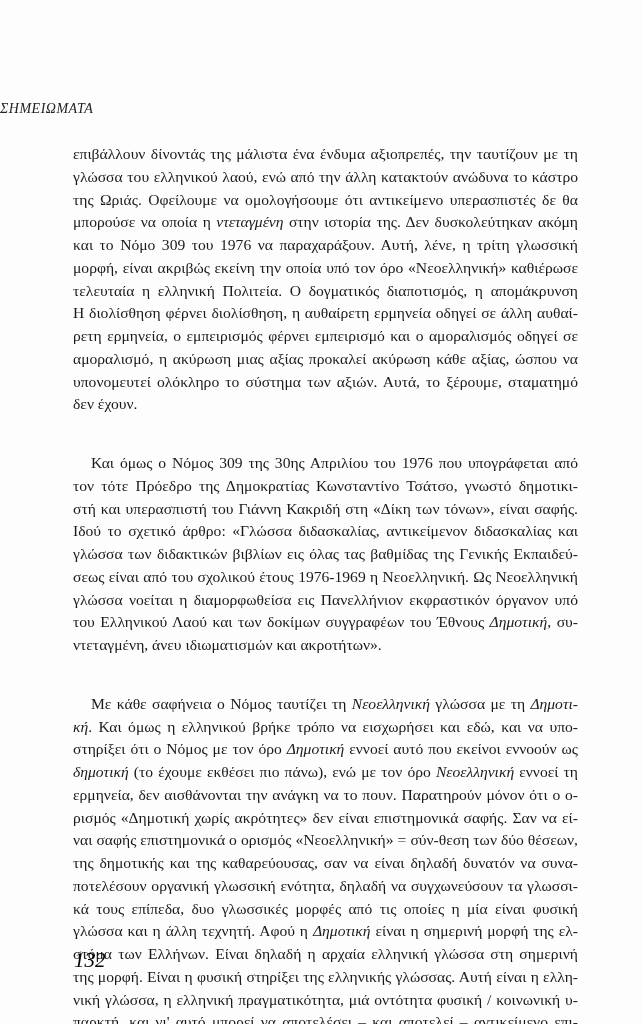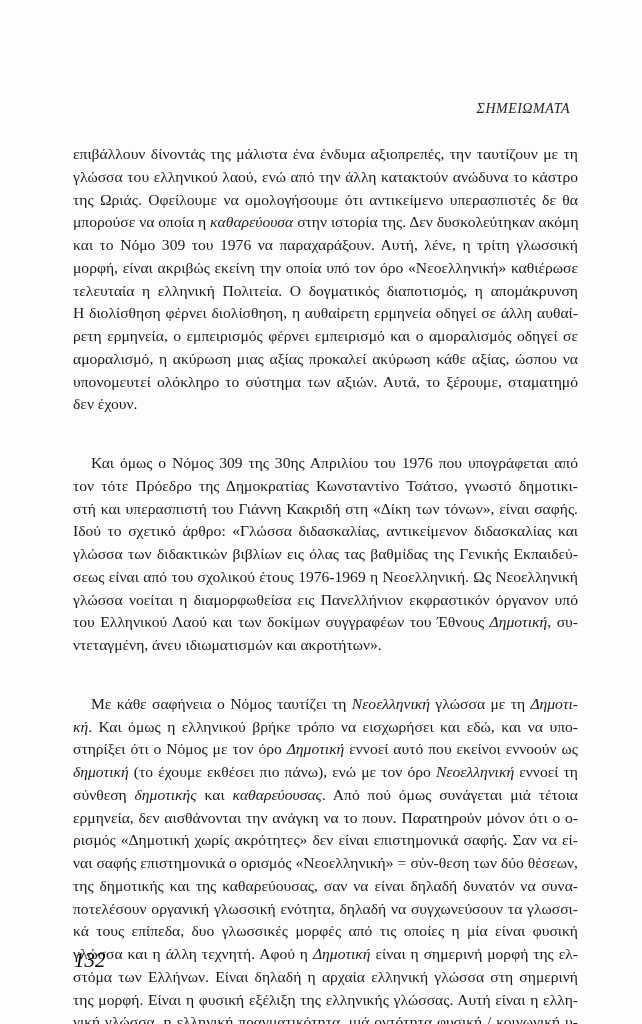--- a/index.html
+++ b/index.html
@@ -19,21 +19,21 @@
       position: absolute;
       left: 0; top: 0;
       width: 642px; height: 1024px;
       background: #fdfdfd;
     }
     .running-head {
       position: absolute;
       top: 101px;
       left: 0;
       width: 570px;
-      text-align: right;
+      text-align: left;
       font-style: italic;
       font-size: 14px;
       letter-spacing: 0.5px;
       color: #222;
     }
     .text-block {
       position: absolute;
       left: 73px;
       top: 143px;
       width: 505px;
@@ -68,21 +68,21 @@
 </head>
 <body>
 
 <div class="page">
   <div class="running-head">ΣΗΜΕΙΩΜΑΤΑ</div>
 
   <div class="text-block" id="text-block">
       <span class="line"><span>επιβάλλουν δίνοντάς της μάλιστα ένα ένδυμα αξιοπρεπές, την ταυτίζουν με τη</span></span>
       <span class="line"><span>γλώσσα του ελληνικού λαού, ενώ από την άλλη κατακτούν ανώδυνα το κάστρο</span></span>
       <span class="line"><span>της Ωριάς. Οφείλουμε να ομολογήσουμε ότι αντικείμενο υπερασπιστές δε θα</span></span>
-      <span class="line"><span>μπορούσε να οποία η </span><i>καθαρεύουσα</i><span> στην ιστορία της. Δεν δυσκολεύτηκαν ακόμη</span></span>
+      <span class="line"><span>μπορούσε να οποία η </span><i>ντεταγμένη</i><span> στην ιστορία της. Δεν δυσκολεύτηκαν ακόμη</span></span>
       <span class="line"><span>και το Νόμο 309 του 1976 να παραχαράξουν. Αυτή, λένε, η τρίτη γλωσσική</span></span>
       <span class="line"><span>μορφή, είναι ακριβώς εκείνη την οποία υπό τον όρο «Νεοελληνική» καθιέρωσε</span></span>
       <span class="line"><span>τελευταία η ελληνική Πολιτεία. Ο δογματικός διαποτισμός, η απομάκρυνση</span></span>
       <span class="line"><span>Η διολίσθηση φέρνει διολίσθηση, η αυθαίρετη ερμηνεία οδηγεί σε άλλη αυθαί-</span></span>
       <span class="line"><span>ρετη ερμηνεία, ο εμπειρισμός φέρνει εμπειρισμό και ο αμοραλισμός οδηγεί σε</span></span>
       <span class="line"><span>αμοραλισμό, η ακύρωση μιας αξίας προκαλεί ακύρωση κάθε αξίας, ώσπου να</span></span>
       <span class="line"><span>υπονομευτεί ολόκληρο το σύστημα των αξιών. Αυτά, το ξέρουμε, σταματημό</span></span>
       <span class="line last"><span>δεν έχουν.</span></span>
       <span class="line indent"><span>Και όμως ο Νόμος 309 της 30ης Απριλίου του 1976 που υπογράφεται από</span></span>
       <span class="line"><span>τον τότε Πρόεδρο της Δημοκρατίας Κωνσταντίνο Τσάτσο, γνωστό δημοτικι-</span></span>
@@ -90,28 +90,27 @@
       <span class="line"><span>Ιδού το σχετικό άρθρο: «Γλώσσα διδασκαλίας, αντικείμενον διδασκαλίας και</span></span>
       <span class="line"><span>γλώσσα των διδακτικών βιβλίων εις όλας τας βαθμίδας της Γενικής Εκπαιδεύ-</span></span>
       <span class="line"><span>σεως είναι από του σχολικού έτους 1976-1969 η Νεοελληνική. Ως Νεοελληνική</span></span>
       <span class="line"><span>γλώσσα νοείται η διαμορφωθείσα εις Πανελλήνιον εκφραστικόν όργανον υπό</span></span>
       <span class="line"><span>του Ελληνικού Λαού και των δοκίμων συγγραφέων του Έθνους </span><i>Δημοτική</i><span>, συ-</span></span>
       <span class="line last"><span>ντεταγμένη, άνευ ιδιωματισμών και ακροτήτων».</span></span>
       <span class="line indent"><span>Με κάθε σαφήνεια ο Νόμος ταυτίζει τη </span><i>Νεοελληνική</i><span> γλώσσα με τη </span><i>Δημοτι-</i></span>
       <span class="line"><i>κή</i><span>. Και όμως η ελληνικού βρήκε τρόπο να εισχωρήσει και εδώ, και να υπο-</span></span>
       <span class="line"><span>στηρίξει ότι ο Νόμος με τον όρο </span><i>Δημοτική</i><span> εννοεί αυτό που εκείνοι εννοούν ως</span></span>
       <span class="line"><i>δημοτική</i><span> (το έχουμε εκθέσει πιο πάνω), ενώ με τον όρο </span><i>Νεοελληνική</i><span> εννοεί τη</span></span>
-      <span class="line"><span>σύνθεση </span><i>δημοτικής</i><span> και </span><i>καθαρεύουσας</i><span>. Από πού όμως συνάγεται μιά τέτοια</span></span>
       <span class="line"><span>ερμηνεία, δεν αισθάνονται την ανάγκη να το πουν. Παρατηρούν μόνον ότι ο ο-</span></span>
       <span class="line"><span>ρισμός «Δημοτική χωρίς ακρότητες» δεν είναι επιστημονικά σαφής. Σαν να εί-</span></span>
       <span class="line"><span>ναι σαφής επιστημονικά ο ορισμός «Νεοελληνική» = σύν-θεση των δύο θέσεων,</span></span>
       <span class="line"><span>της δημοτικής και της καθαρεύουσας, σαν να είναι δηλαδή δυνατόν να συνα-</span></span>
       <span class="line"><span>ποτελέσουν οργανική γλωσσική ενότητα, δηλαδή να συγχωνεύσουν τα γλωσσι-</span></span>
       <span class="line"><span>κά τους επίπεδα, δυο γλωσσικές μορφές από τις οποίες η μία είναι φυσική</span></span>
       <span class="line"><span>γλώσσα και η άλλη τεχνητή. Αφού η </span><i>Δημοτική</i><span> είναι η σημερινή μορφή της ελ-</span></span>
       <span class="line"><span>στόμα των Ελλήνων. Είναι δηλαδή η αρχαία ελληνική γλώσσα στη σημερινή</span></span>
-      <span class="line"><span>της μορφή. Είναι η φυσική εξέλιξη της ελληνικής γλώσσας. Αυτή είναι η ελλη-</span></span>
+      <span class="line"><span>της μορφή. Είναι η φυσική στηρίξει της ελληνικής γλώσσας. Αυτή είναι η ελλη-</span></span>
       <span class="line"><span>νική γλώσσα, η ελληνική πραγματικότητα, μιά οντότητα φυσική / κοινωνική υ-</span></span>
       <span class="line"><span>παρκτή, και γι' αυτό μπορεί να αποτελέσει – και αποτελεί – αντικείμενο επι-</span></span>
     </div>
 
   <div class="page-number">132</div>
 </div>
 
 </body></html>

